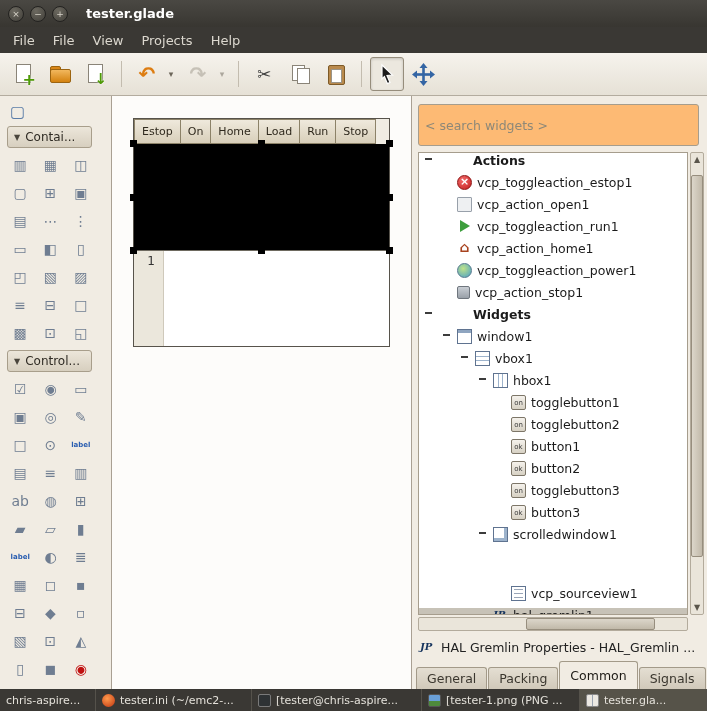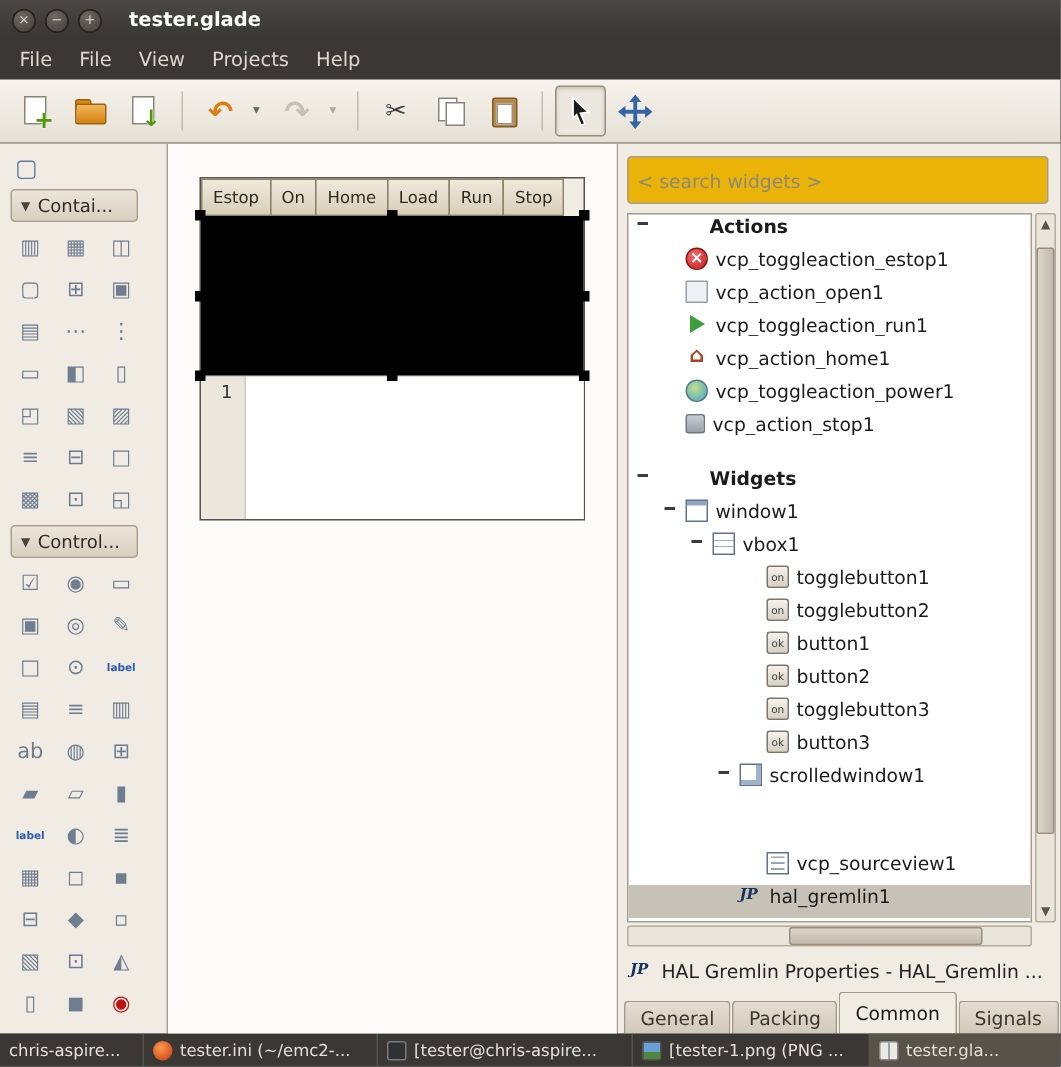--- a/index.html
+++ b/index.html
@@ -69,22 +69,22 @@
   .h-ml{left:-4px;top:calc(50% - 3.5px)}.h-mr{right:-4px;top:calc(50% - 3.5px)}
   .h-bl{left:-4px;bottom:-4px}.h-bm{left:calc(50% - 3.5px);bottom:-4px}.h-br{right:-4px;bottom:-4px}
   .srcview{flex:1;display:flex;border-top:1px solid #6e6a60;background:#fff;min-height:0}
   .gutter{width:30px;flex:none;background:#ebe7dc;border-right:1px solid #cfc9bb;font-size:12px;color:#333;
     text-align:right;padding:3px 8px 0 0}
   .srcbody{flex:1;background:#fff}
 
   
   .rightpanel{width:296px;flex:none;background:#f1ece3;border-left:1px solid #a9a093;display:flex;flex-direction:column;min-height:0}
   .searchwrap{margin:8px 8px 6px 6px;flex:none}
-  .search-input{width:100%;height:32px;border:1px solid #a69d8d;border-radius:3px;padding:0 6px;font-size:12.5px;
-    color:#555;background:#eab308;font-family:"DejaVu Sans",sans-serif;outline:none}
+  .search-input{width:100%;height:42px;border:1px solid #a69d8d;border-radius:3px;padding:0 6px;font-size:12.5px;
+    color:#555;background:#fdba74;font-family:"DejaVu Sans",sans-serif;outline:none}
   .search-input::placeholder{color:#8d8878;opacity:1}
   .treewrap{flex:1;display:flex;margin:0 3px 3px 6px;min-height:0}
   .treecol{flex:1;display:flex;flex-direction:column;min-width:0}
   .tree{flex:1;background:#fff;border:1px solid #a69d8d;overflow:hidden}
   .trow{height:22px;display:flex;align-items:flex-start;font-size:12.5px;color:#1b1b1b;white-space:nowrap}
   .trow.sel{background:#c7c2b7}
   .thead .tlabel{font-weight:bold;margin-left:34px}
   .tlabel{overflow:hidden}
   .exp{width:11px;height:11px;position:relative;flex:none;margin-right:5px}
   .exp:not(.none)::after{content:"";position:absolute;left:2px;top:5px;width:7px;height:2px;background:#3c3c3c}
@@ -361,33 +361,38 @@
               <div class="trow" style="padding-left: 22px;">
                 <span class="exp none"></span>
                 <span class="ai ai-power"></span>
                 <span class="tlabel">vcp_toggleaction_power1</span>
               </div>
               <div class="trow" style="padding-left: 22px;">
                 <span class="exp none"></span>
                 <span class="ai ai-stop"></span>
                 <span class="tlabel">vcp_action_stop1</span>
               </div>
-              <div class="trow thead" style="padding-left: 4px; margin-top: 14px;">
+              <div class="trow thead" style="padding-left: 4px;">
                 <span class="exp"></span>
                 <span class="tlabel">Widgets</span>
               </div>
               <div class="trow" style="padding-left: 22px;">
                 <span class="exp"></span>
                 <span class="wi wi-window"></span>
                 <span class="tlabel">window1</span>
               </div>
               <div class="trow" style="padding-left: 40px;">
                 <span class="exp"></span>
                 <span class="wi wi-vbox"></span>
                 <span class="tlabel">vbox1</span>
+              </div>
+              <div class="trow" style="padding-left: 58px;">
+                <span class="exp"></span>
+                <span class="wi wi-hbox"></span>
+                <span class="tlabel">hbox1</span>
               </div>
               <div class="trow" style="padding-left: 76px;">
                 <span class="exp none"></span>
                 <span class="wi wi-toggle"></span>
                 <span class="tlabel">togglebutton1</span>
               </div>
               <div class="trow" style="padding-left: 76px;">
                 <span class="exp none"></span>
                 <span class="wi wi-toggle"></span>
                 <span class="tlabel">togglebutton2</span>

